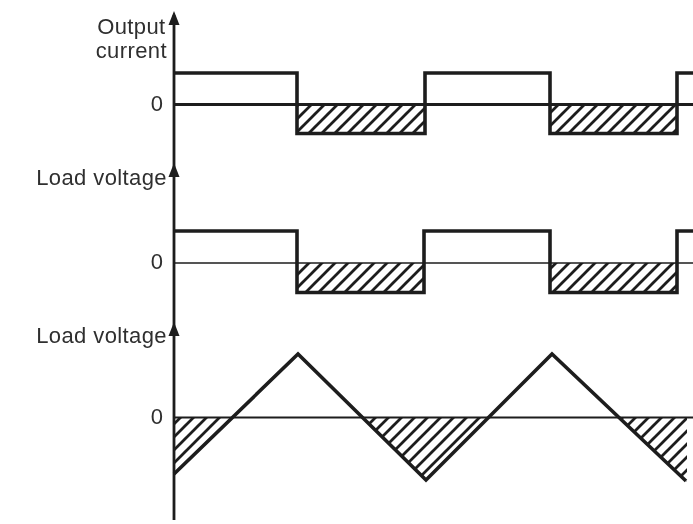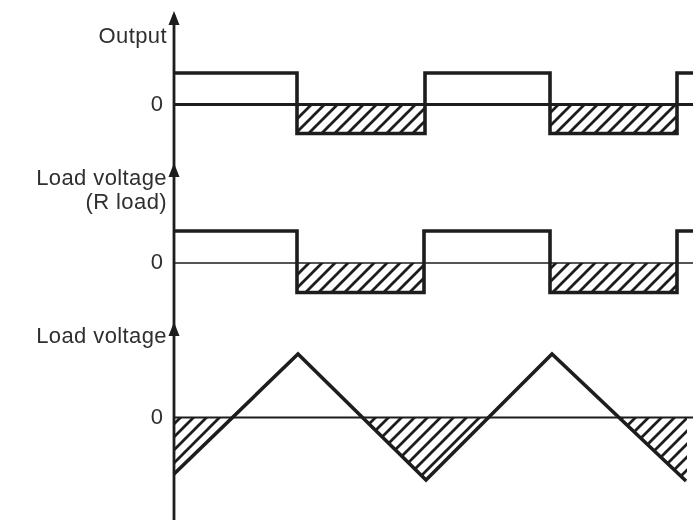--- a/index.html
+++ b/index.html
@@ -23,21 +23,21 @@
     white-space: nowrap;
   }
   .zero-label {
     position: absolute;
     right: 530px;
     text-align: right;
     color: #2f2f2f;
     font-size: 22px;
     line-height: 24px;
   }
-  .p0-label { top: 24px; text-align: center; }
+  .p0-label { top: 15px; text-align: center; }
   .p0-zero  { top: 92px; }
   .p1-label { top: 166px; }
   .p1-zero  { top: 250px; }
   .p2-label { top: 324px; }
   .p2-zero  { top: 405px; }
 </style>
 </head>
 <body>
 
 <div class="stage">
@@ -68,26 +68,26 @@
         <polyline points="174,474 298,354 426,480 552,354 686,481" fill="none" stroke="#1d1d1d" stroke-width="3.6" stroke-linejoin="miter"></polyline>
       </g>
       <line x1="174" y1="15" x2="174" y2="520" stroke="#1d1d1d" stroke-width="2.8"></line>
       <polygon points="174,11 168.5,25 179.5,25" fill="#1d1d1d"></polygon>
       <polygon points="174,163 168.5,177 179.5,177" fill="#1d1d1d"></polygon>
       <polygon points="174,322 168.5,336 179.5,336" fill="#1d1d1d"></polygon>
     </svg>
 
   <div class="axis-label p0-label">
     <div>Output</div>
+    <div>current</div>
   </div>
   <div class="zero-label p0-zero">0</div>
 
   <div class="axis-label p1-label">
     <div>Load voltage</div>
-    <div>(R load)</div>
   </div>
   <div class="zero-label p1-zero">0</div>
 
   <div class="axis-label p2-label">
     <div>Load voltage</div>
   </div>
   <div class="zero-label p2-zero">0</div>
 
 </div>
 

